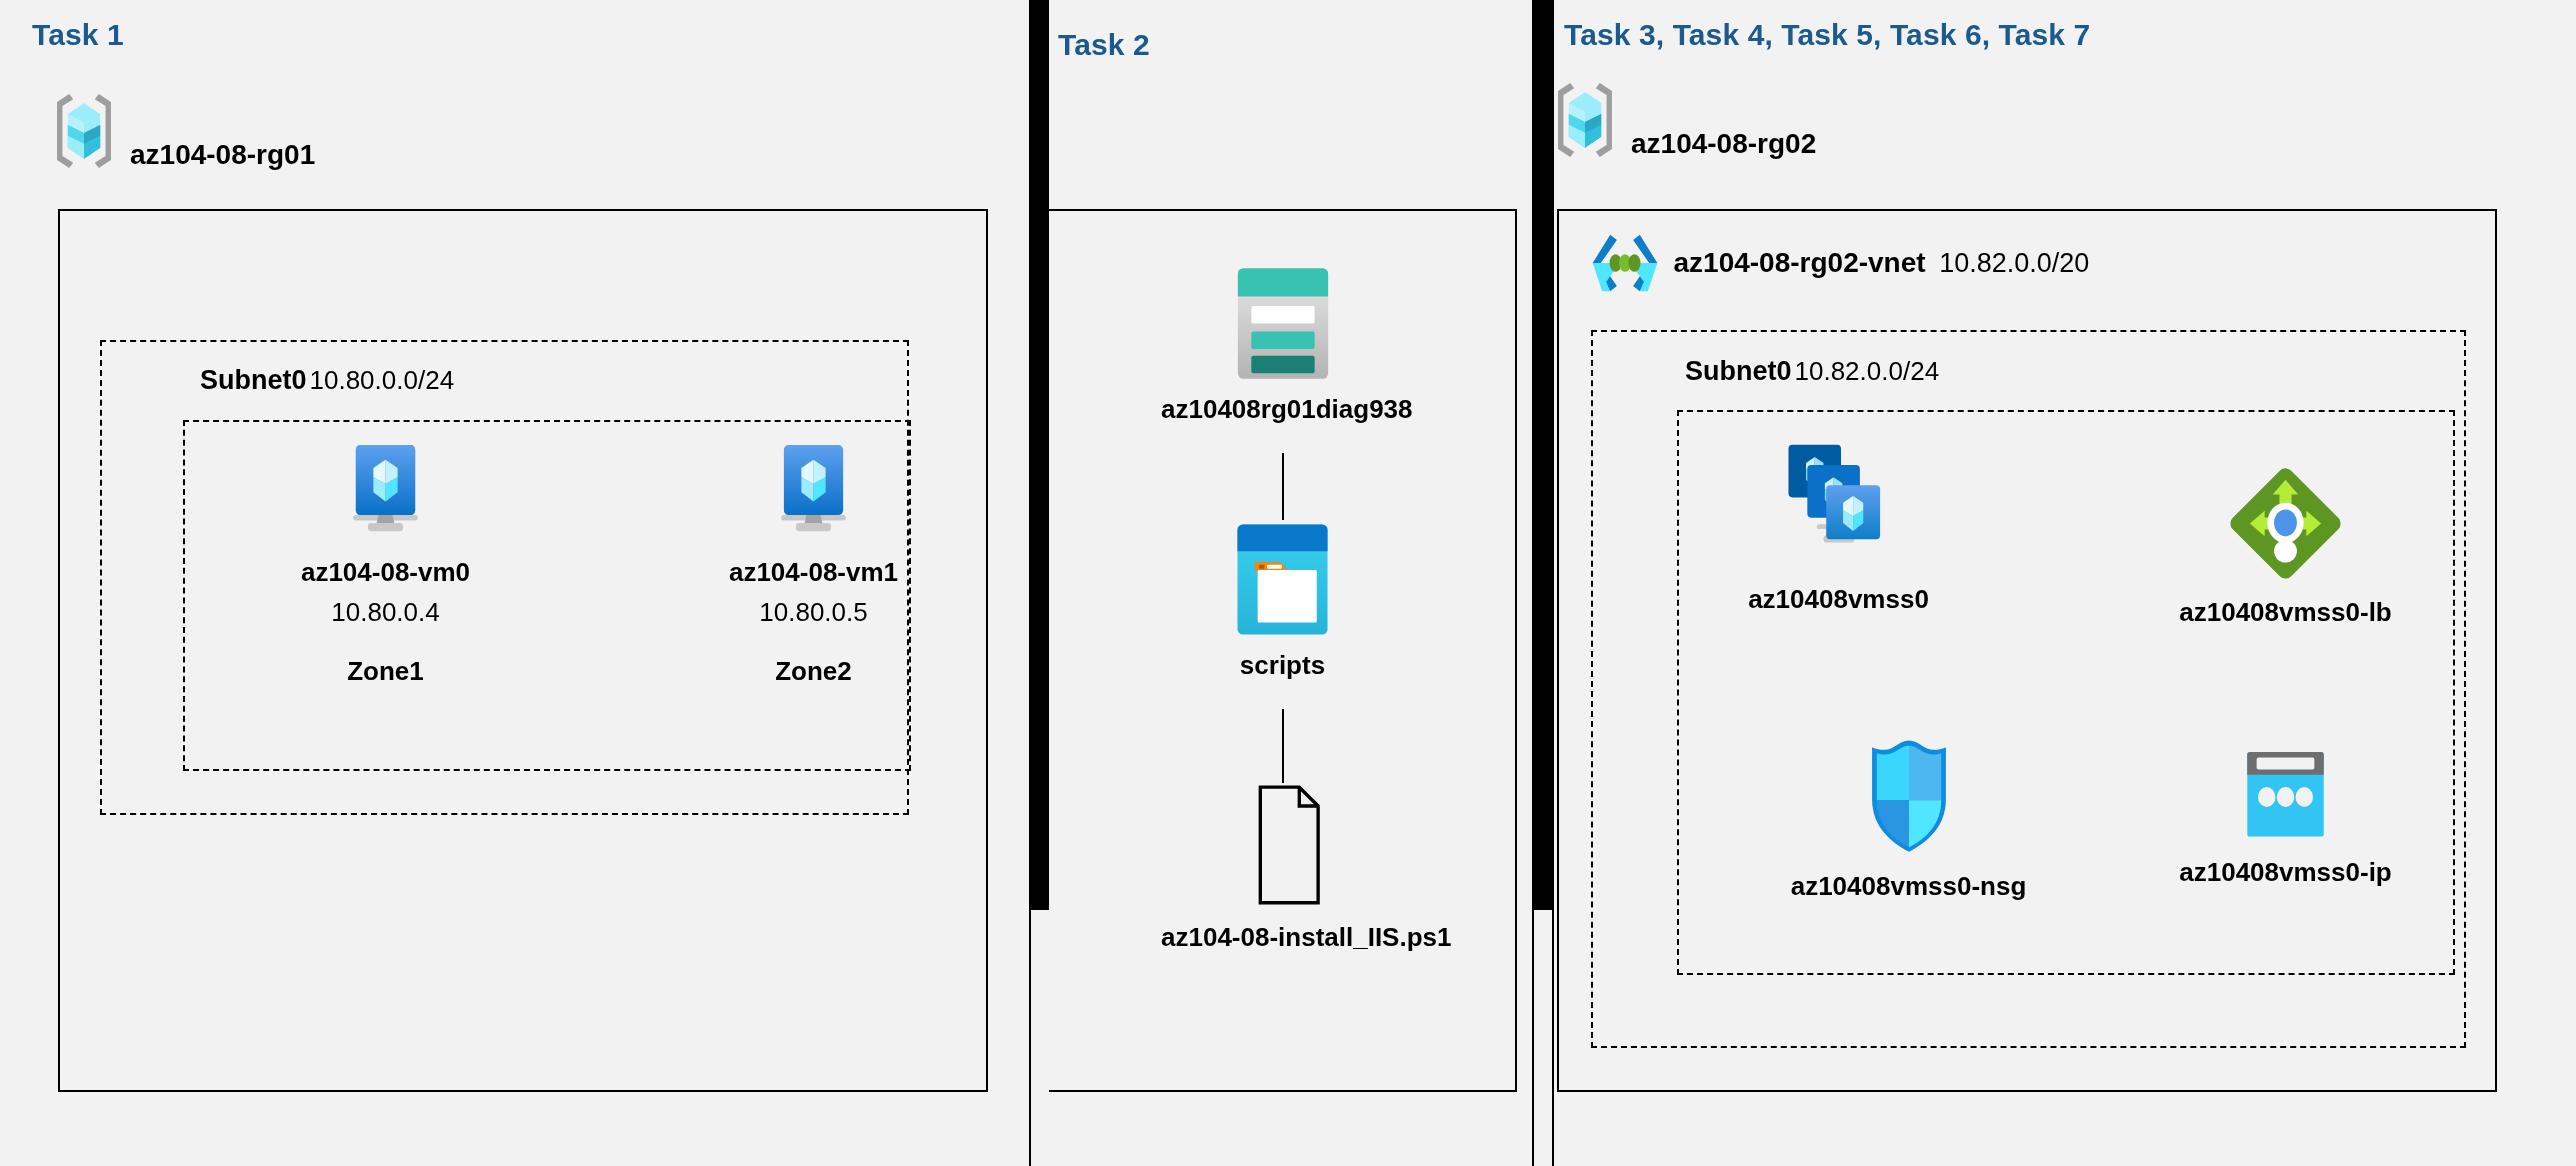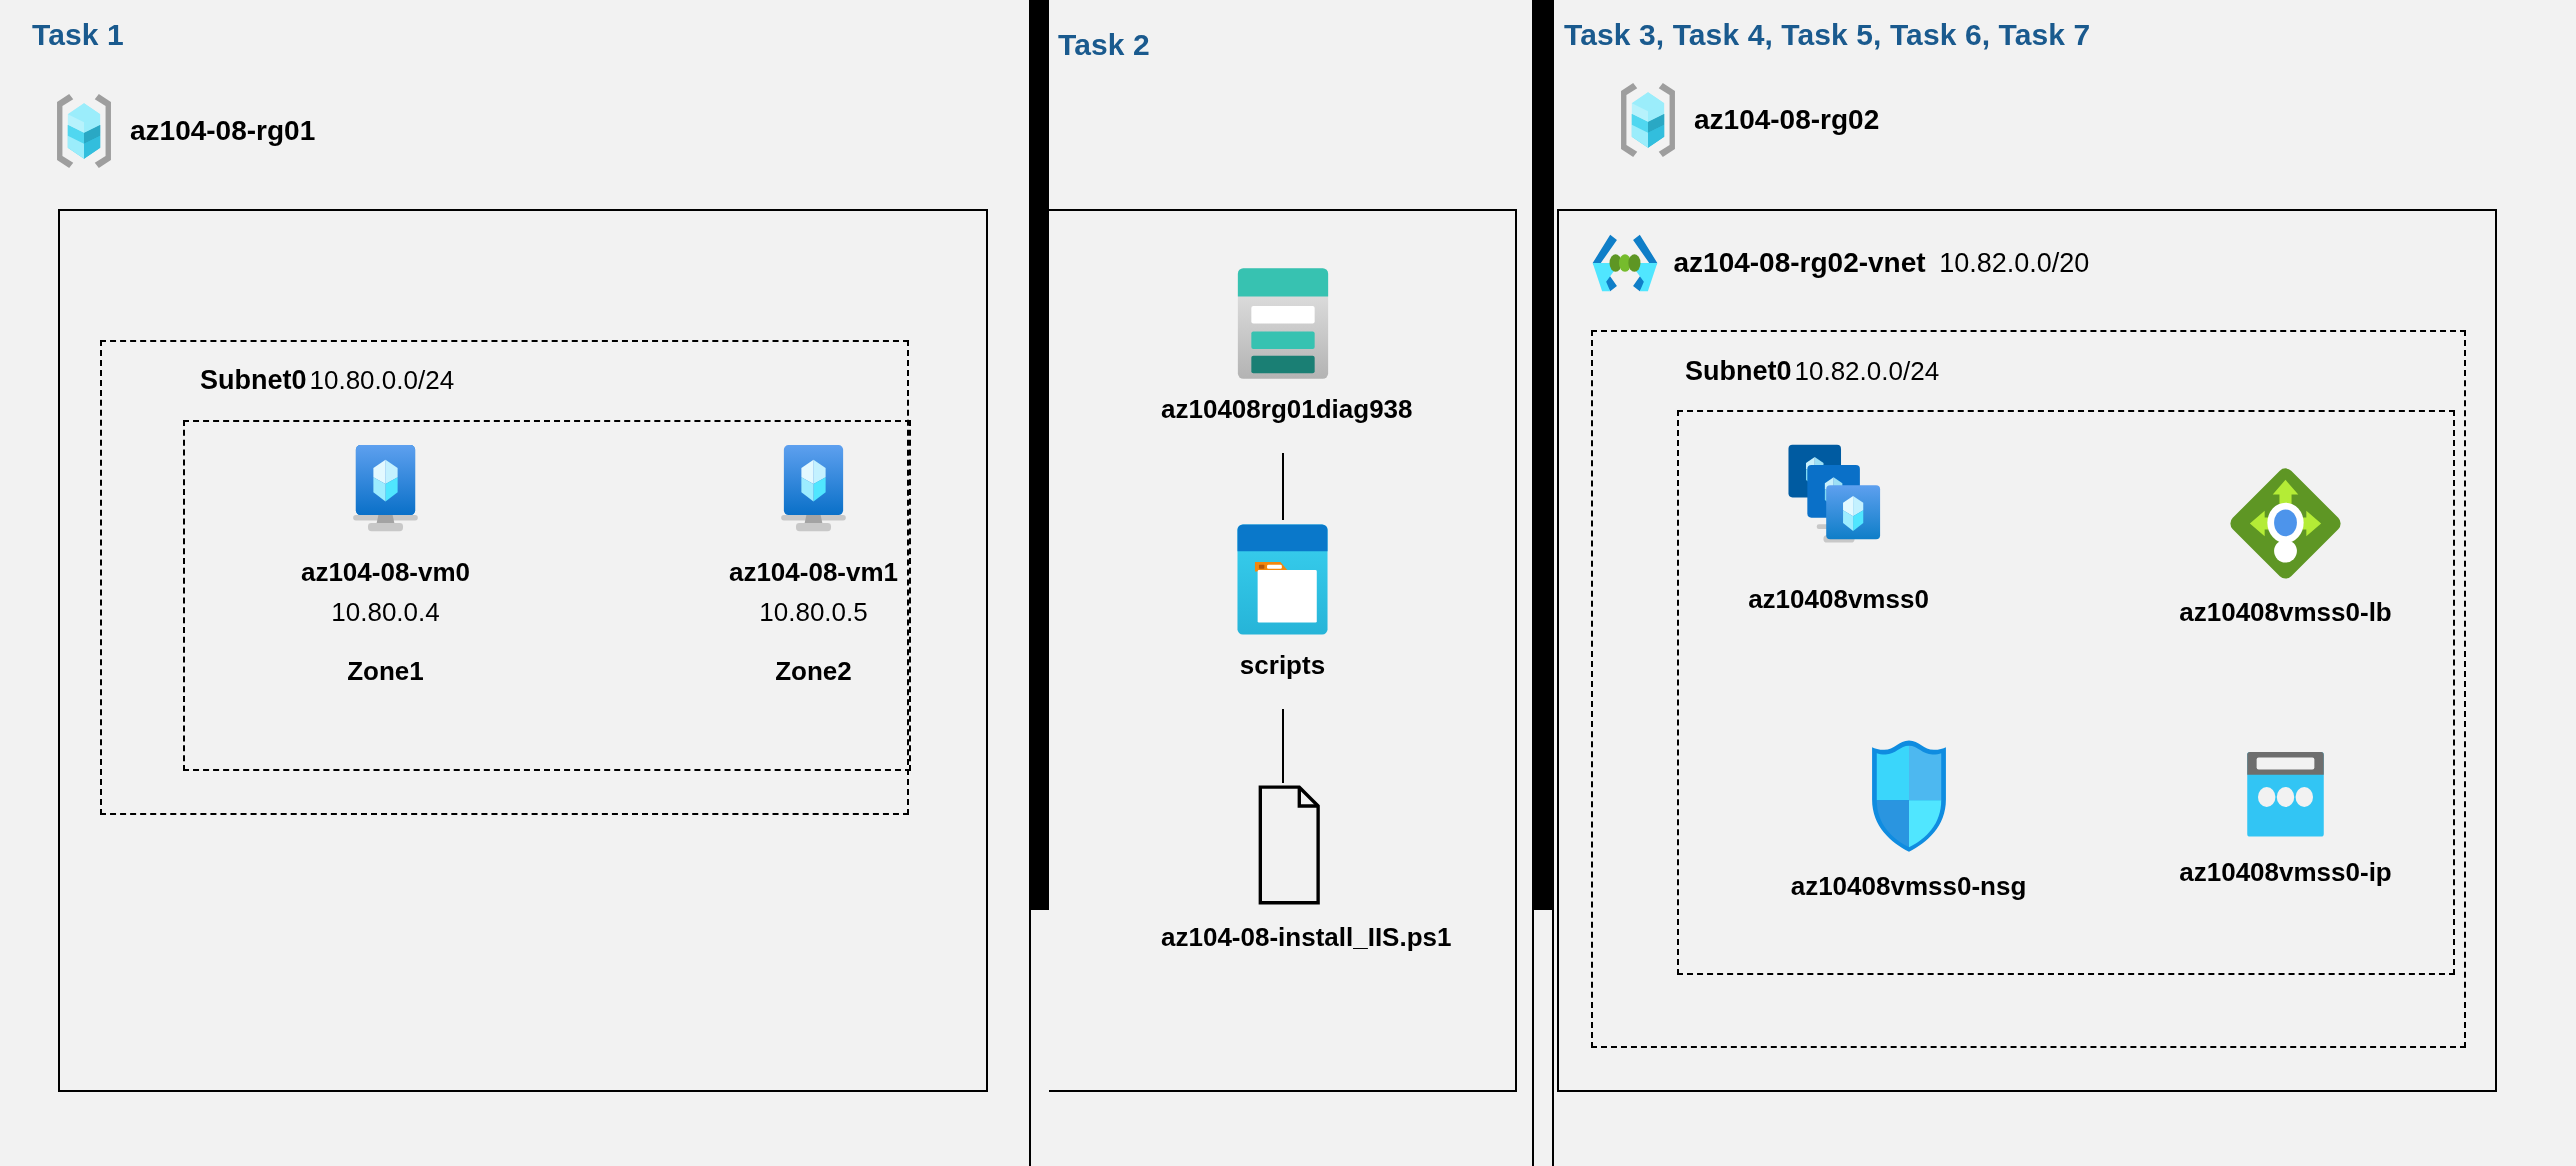--- a/index.html
+++ b/index.html
@@ -34,21 +34,21 @@
     font-weight: bold;
     font-size: 30px;
     letter-spacing: 0.1px;
     white-space: nowrap;
   }
 
   
   .solidbox { position: absolute; border: 2px solid #000; background: #f2f2f2; }
   .dashbox  { position: absolute; border: 2px dashed #000; background: transparent; }
 
-  .rg-header { position: absolute; display: flex; align-items: center; gap: 15px; }
+  .rg-header { position: absolute; display: flex; align-items: flex-end; gap: 15px; }
   .rg-name   { font-size: 28px; font-weight: bold; color: #000; white-space: nowrap; }
 
   .hdr-line { position: absolute; display: flex; align-items: center; gap: 13.5px; white-space: nowrap; }
   .hdr-bold { font-size: 28px; font-weight: bold; color: #000; }
   .hdr-norm { font-size: 27px; font-weight: normal; color: #000; }
 
   .subnet-label { position: absolute; white-space: nowrap; }
   .subnet-label .b { font-size: 27px; font-weight: bold; color: #000; }
   .subnet-label .n { font-size: 26px; font-weight: normal; color: #000; }
 
@@ -219,21 +219,21 @@
     </div>
     <div class="nm">az104-08-install_IIS.ps1</div>
   </div>
 
   <div class="divider" style="left:1534px;"></div>
 
   <div class="panel" style="left:1552px; top:0px; width:1024px; height:1166px; border-right:none; border-top:none; border-bottom:none;"></div>
 
   <div class="task-title" style="left:1564px; top:17.5px;">Task 3, Task 4, Task 5, Task 6, Task 7</div>
 
-  <div class="rg-header" style="left:1617px; top:80px;">
+  <div class="rg-header" style="left:1554px; top:80px;">
     <span class="ico-rg">
       <svg width="62" height="80" viewBox="0 0 92 118">
         <path d="M24 4 L6 16 L6 102 L24 114 L30 106 L14 96 L14 22 L30 12 Z" fill="#9e9e9e"></path>
         <path d="M68 4 L86 16 L86 102 L68 114 L62 106 L78 96 L78 22 L62 12 Z" fill="#9e9e9e"></path>
         <polygon points="46,18 70,34 70,50 46,62" fill="#9bedfb"></polygon>
         <polygon points="46,18 22,34 22,50 46,62" fill="#b7f2fc"></polygon>
         <polygon points="46,62 70,50 70,84 46,100" fill="#32bedd"></polygon>
         <polygon points="46,62 22,50 22,84 46,100" fill="#50d7f0"></polygon>
         <polygon points="46,18 70,34 46,46 22,34" fill="#9bedfb"></polygon>
         <polygon points="46,62 70,50 70,66 46,78" fill="#2aa8c4"></polygon>

